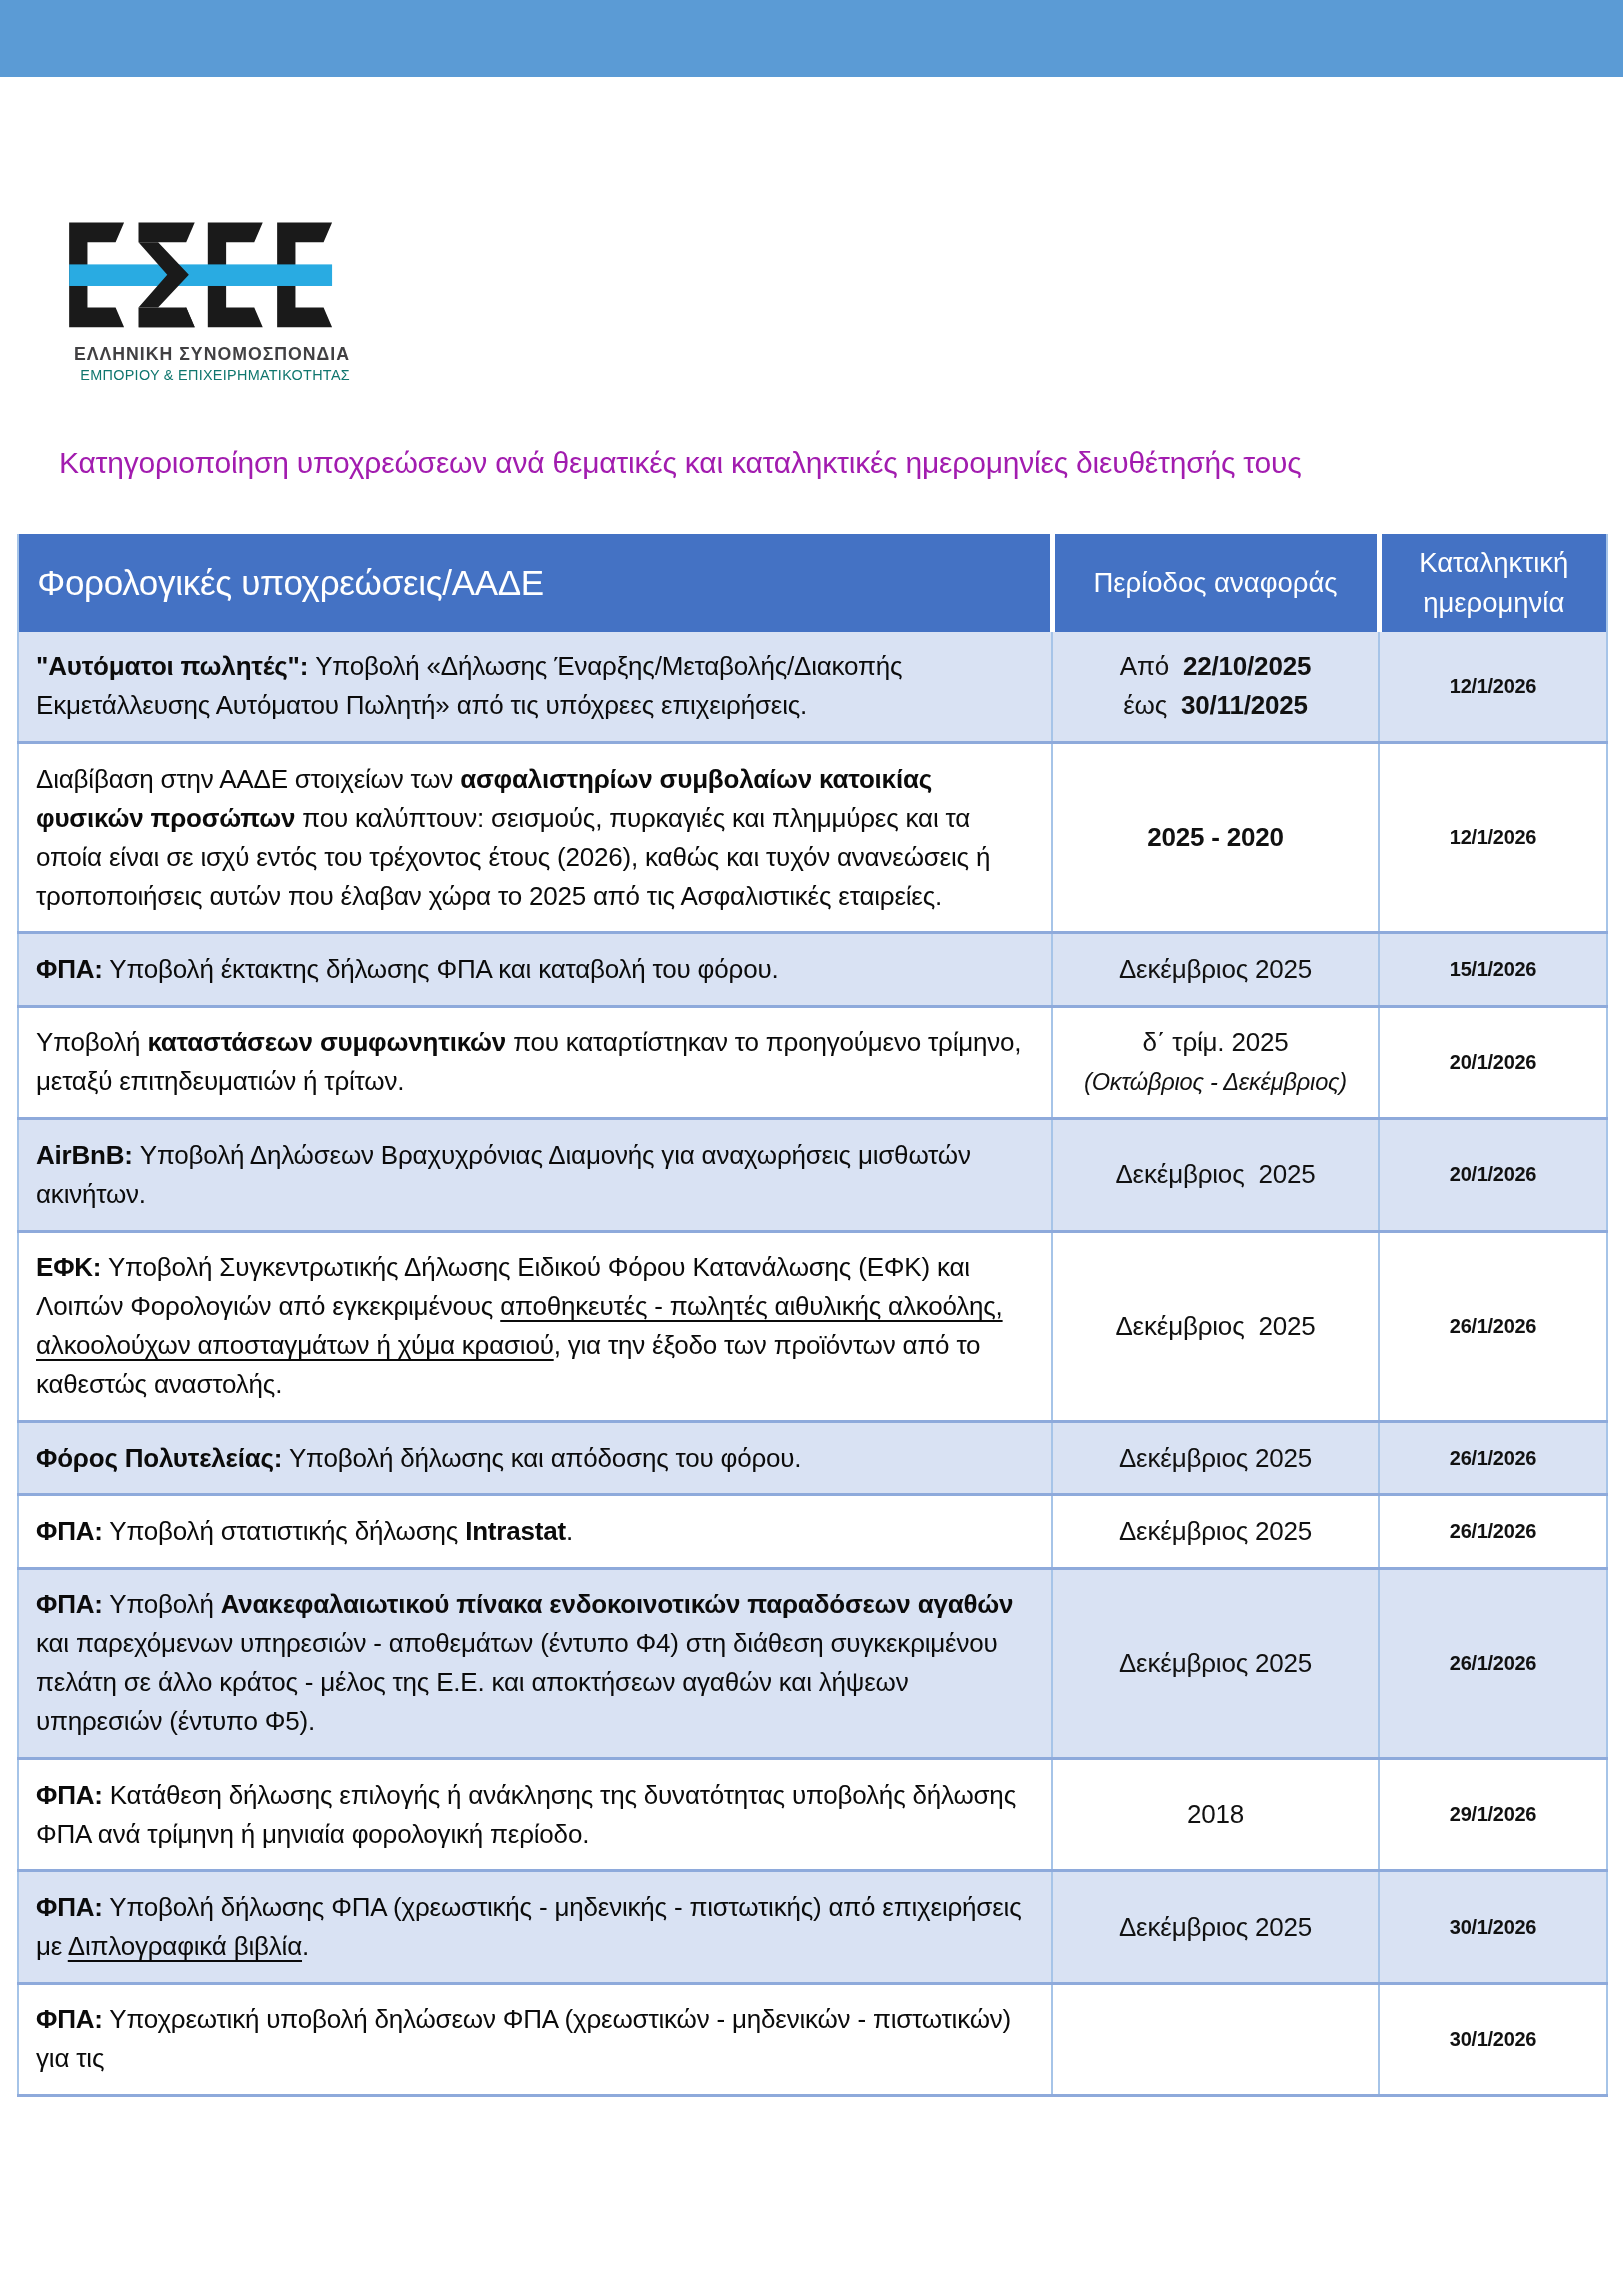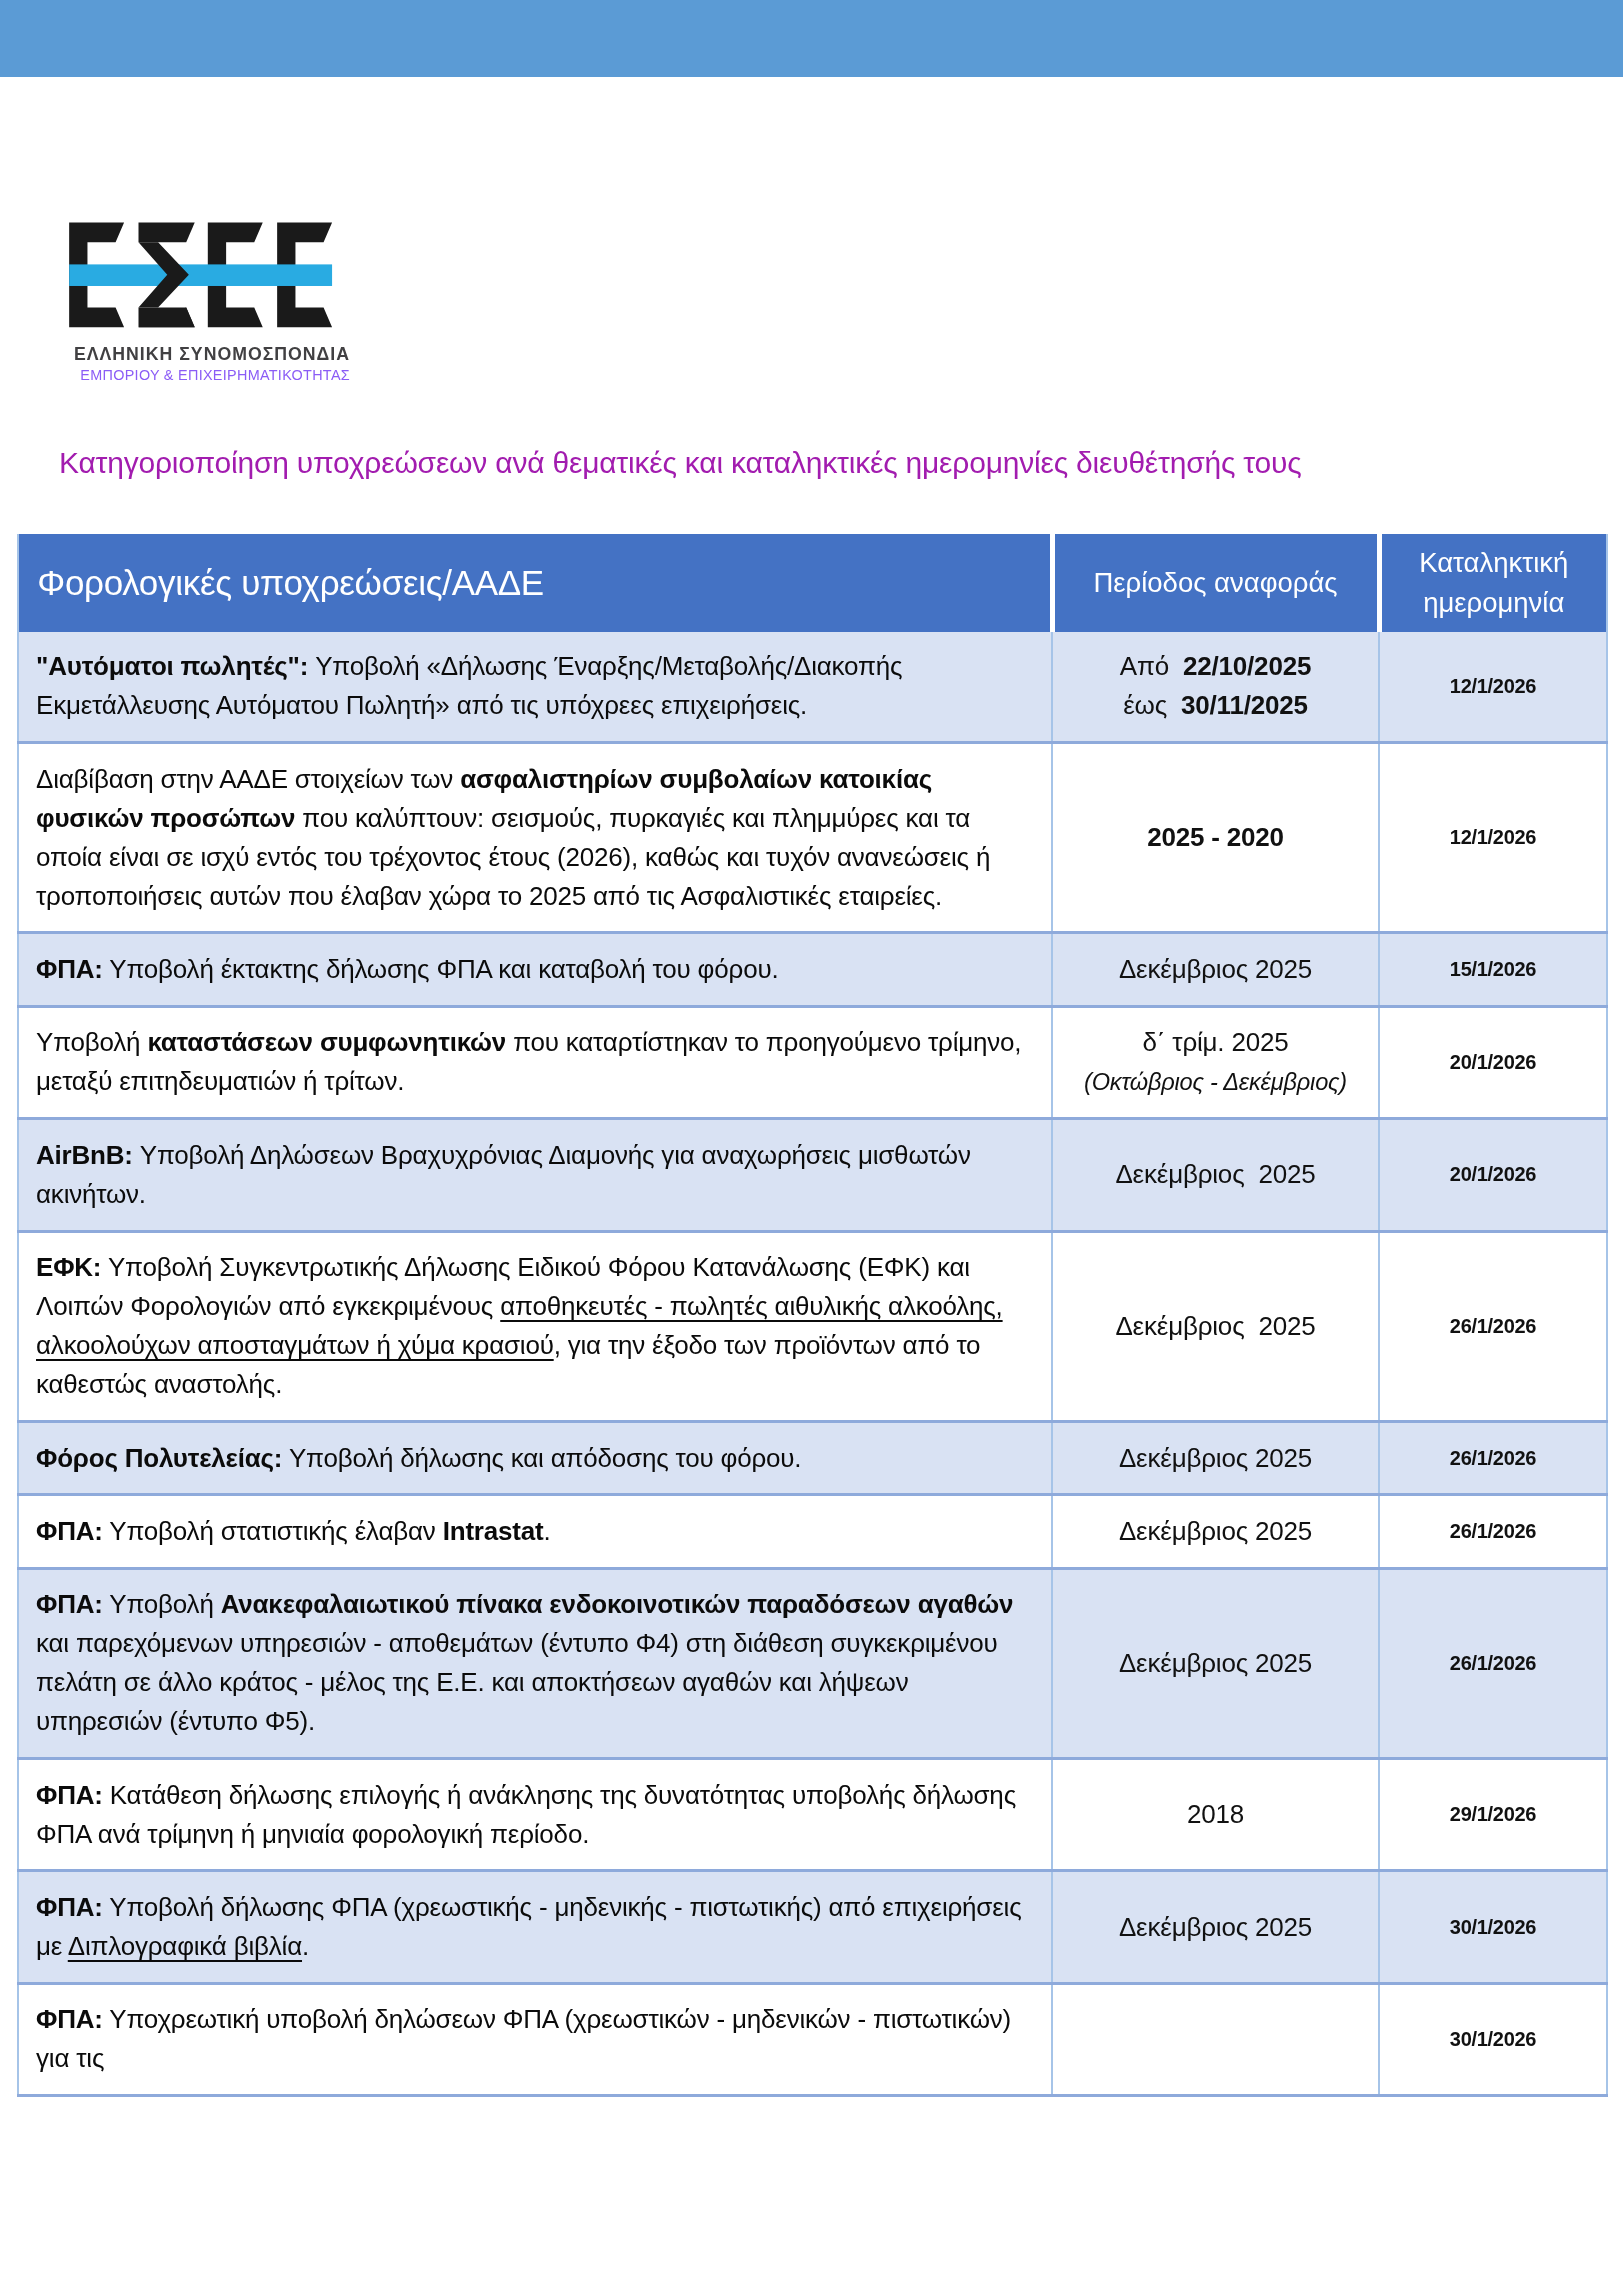--- a/index.html
+++ b/index.html
@@ -30,21 +30,21 @@
     letter-spacing:1px;
     color:#414042;
     white-space:nowrap;
   }
   .logo-org2{
     margin-top:2px;
     text-align:right;
     font-size:14.4px;
     font-weight:400;
     letter-spacing:0.3px;
-    color:#8b5cf6;
+    color:#0f766e;
     white-space:nowrap;
   }
   .doc-title{
     margin:62px 0 0 58px;
     color:#2E74B5;
     white-space:pre-wrap;
   }
   .doc-title .line1{
     font-size:41px;
     font-weight:400;
@@ -208,21 +208,21 @@
           <td class="desc"><span class="b">ΕΦΚ:</span><span> Υποβολή Συγκεντρωτικής Δήλωσης Ειδικού Φόρου Κατανάλωσης (ΕΦΚ) και Λοιπών Φορολογιών από εγκεκριμένους </span><span class="u">αποθηκευτές - πωλητές αιθυλικής αλκοόλης, αλκοολούχων αποσταγμάτων ή χύμα κρασιού</span><span>, για την έξοδο των προϊόντων από το καθεστώς αναστολής.</span></td>
           <td class="period"><div><span>Δεκέμβριος  2025</span></div></td>
           <td class="due">26/1/2026</td>
         </tr>
         <tr>
           <td class="desc"><span class="b">Φόρος Πολυτελείας:</span><span> Υποβολή δήλωσης και απόδοσης του φόρου.</span></td>
           <td class="period"><div><span>Δεκέμβριος 2025</span></div></td>
           <td class="due">26/1/2026</td>
         </tr>
         <tr>
-          <td class="desc"><span class="b">ΦΠΑ:</span><span> Υποβολή στατιστικής έλαβαν </span><span class="b">Intrastat</span><span>.</span></td>
+          <td class="desc"><span class="b">ΦΠΑ:</span><span> Υποβολή στατιστικής δήλωσης </span><span class="b">Intrastat</span><span>.</span></td>
           <td class="period"><div><span>Δεκέμβριος 2025</span></div></td>
           <td class="due">26/1/2026</td>
         </tr>
         <tr>
           <td class="desc"><span class="b">ΦΠΑ:</span><span> Υποβολή </span><span class="b">Ανακεφαλαιωτικού πίνακα ενδοκοινοτικών παραδόσεων αγαθών</span><span> και παρεχόμενων υπηρεσιών - αποθεμάτων (έντυπο Φ4) στη διάθεση συγκεκριμένου πελάτη σε άλλο κράτος - μέλος της Ε.Ε. και αποκτήσεων αγαθών και λήψεων υπηρεσιών (έντυπο Φ5).</span></td>
           <td class="period"><div><span>Δεκέμβριος 2025</span></div></td>
           <td class="due">26/1/2026</td>
         </tr>
         <tr>
           <td class="desc"><span class="b">ΦΠΑ:</span><span> Κατάθεση δήλωσης επιλογής ή ανάκλησης της δυνατότητας υποβολής δήλωσης ΦΠΑ ανά τρίμηνη ή μηνιαία φορολογική περίοδο.</span></td>

